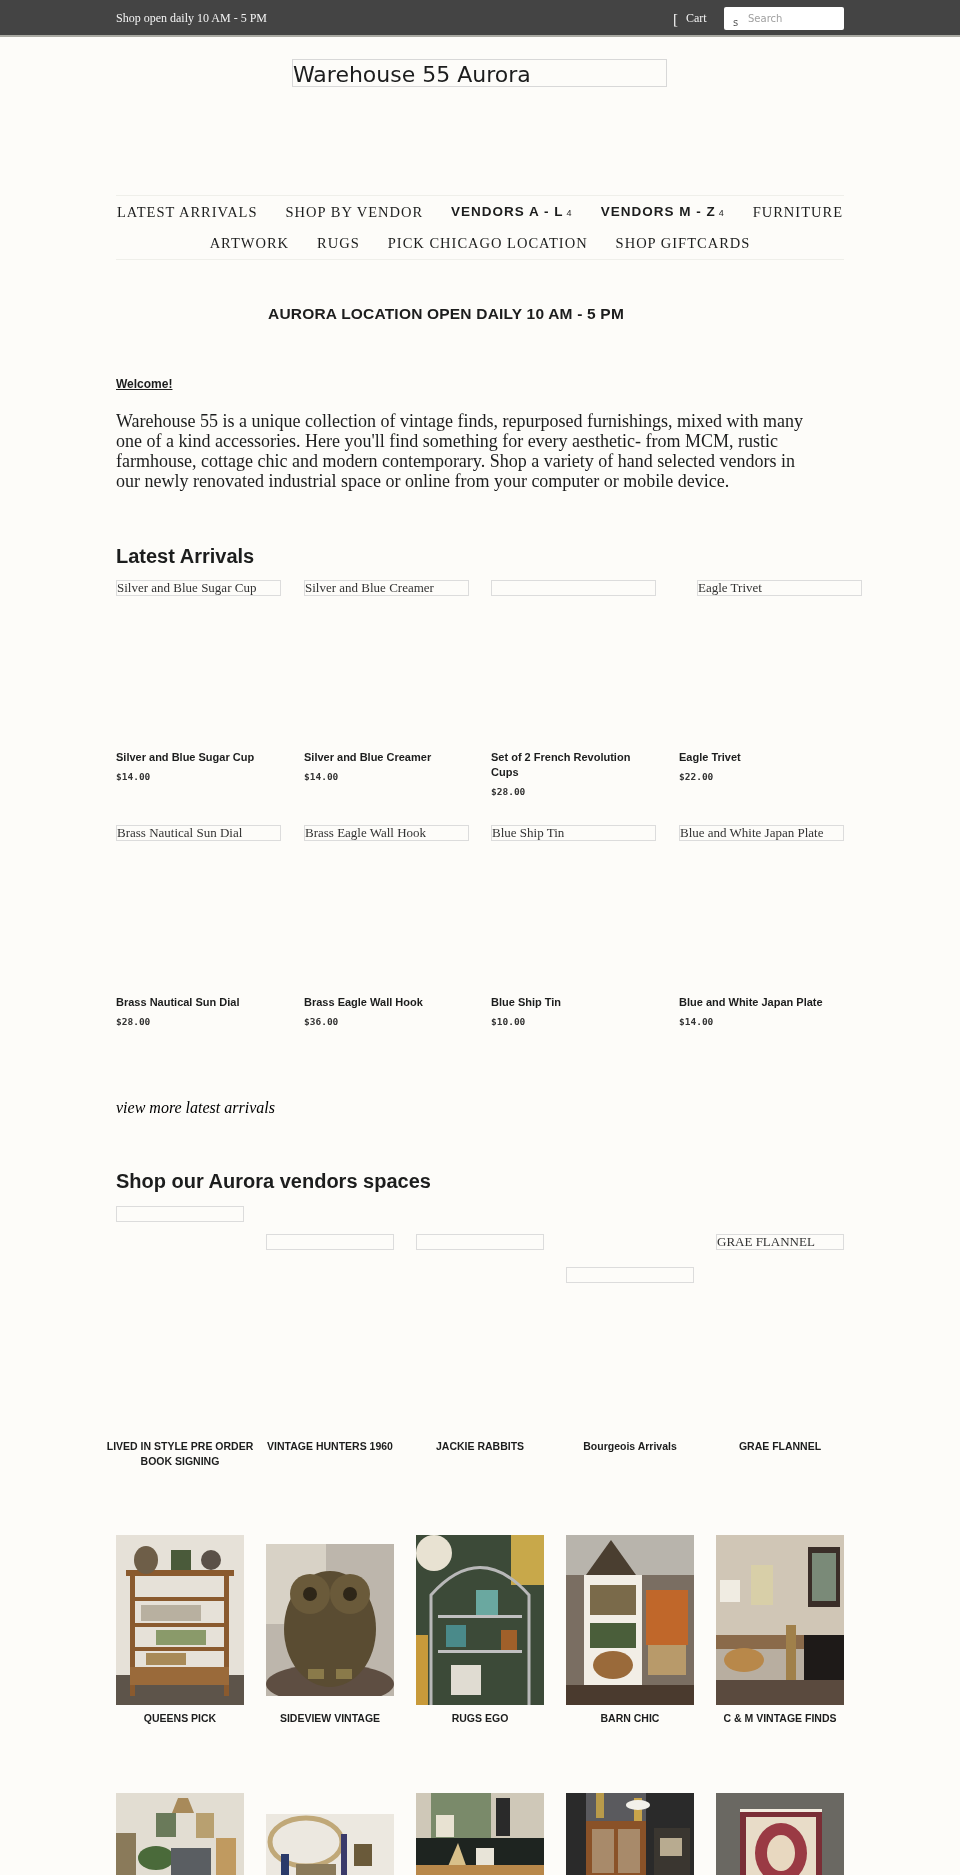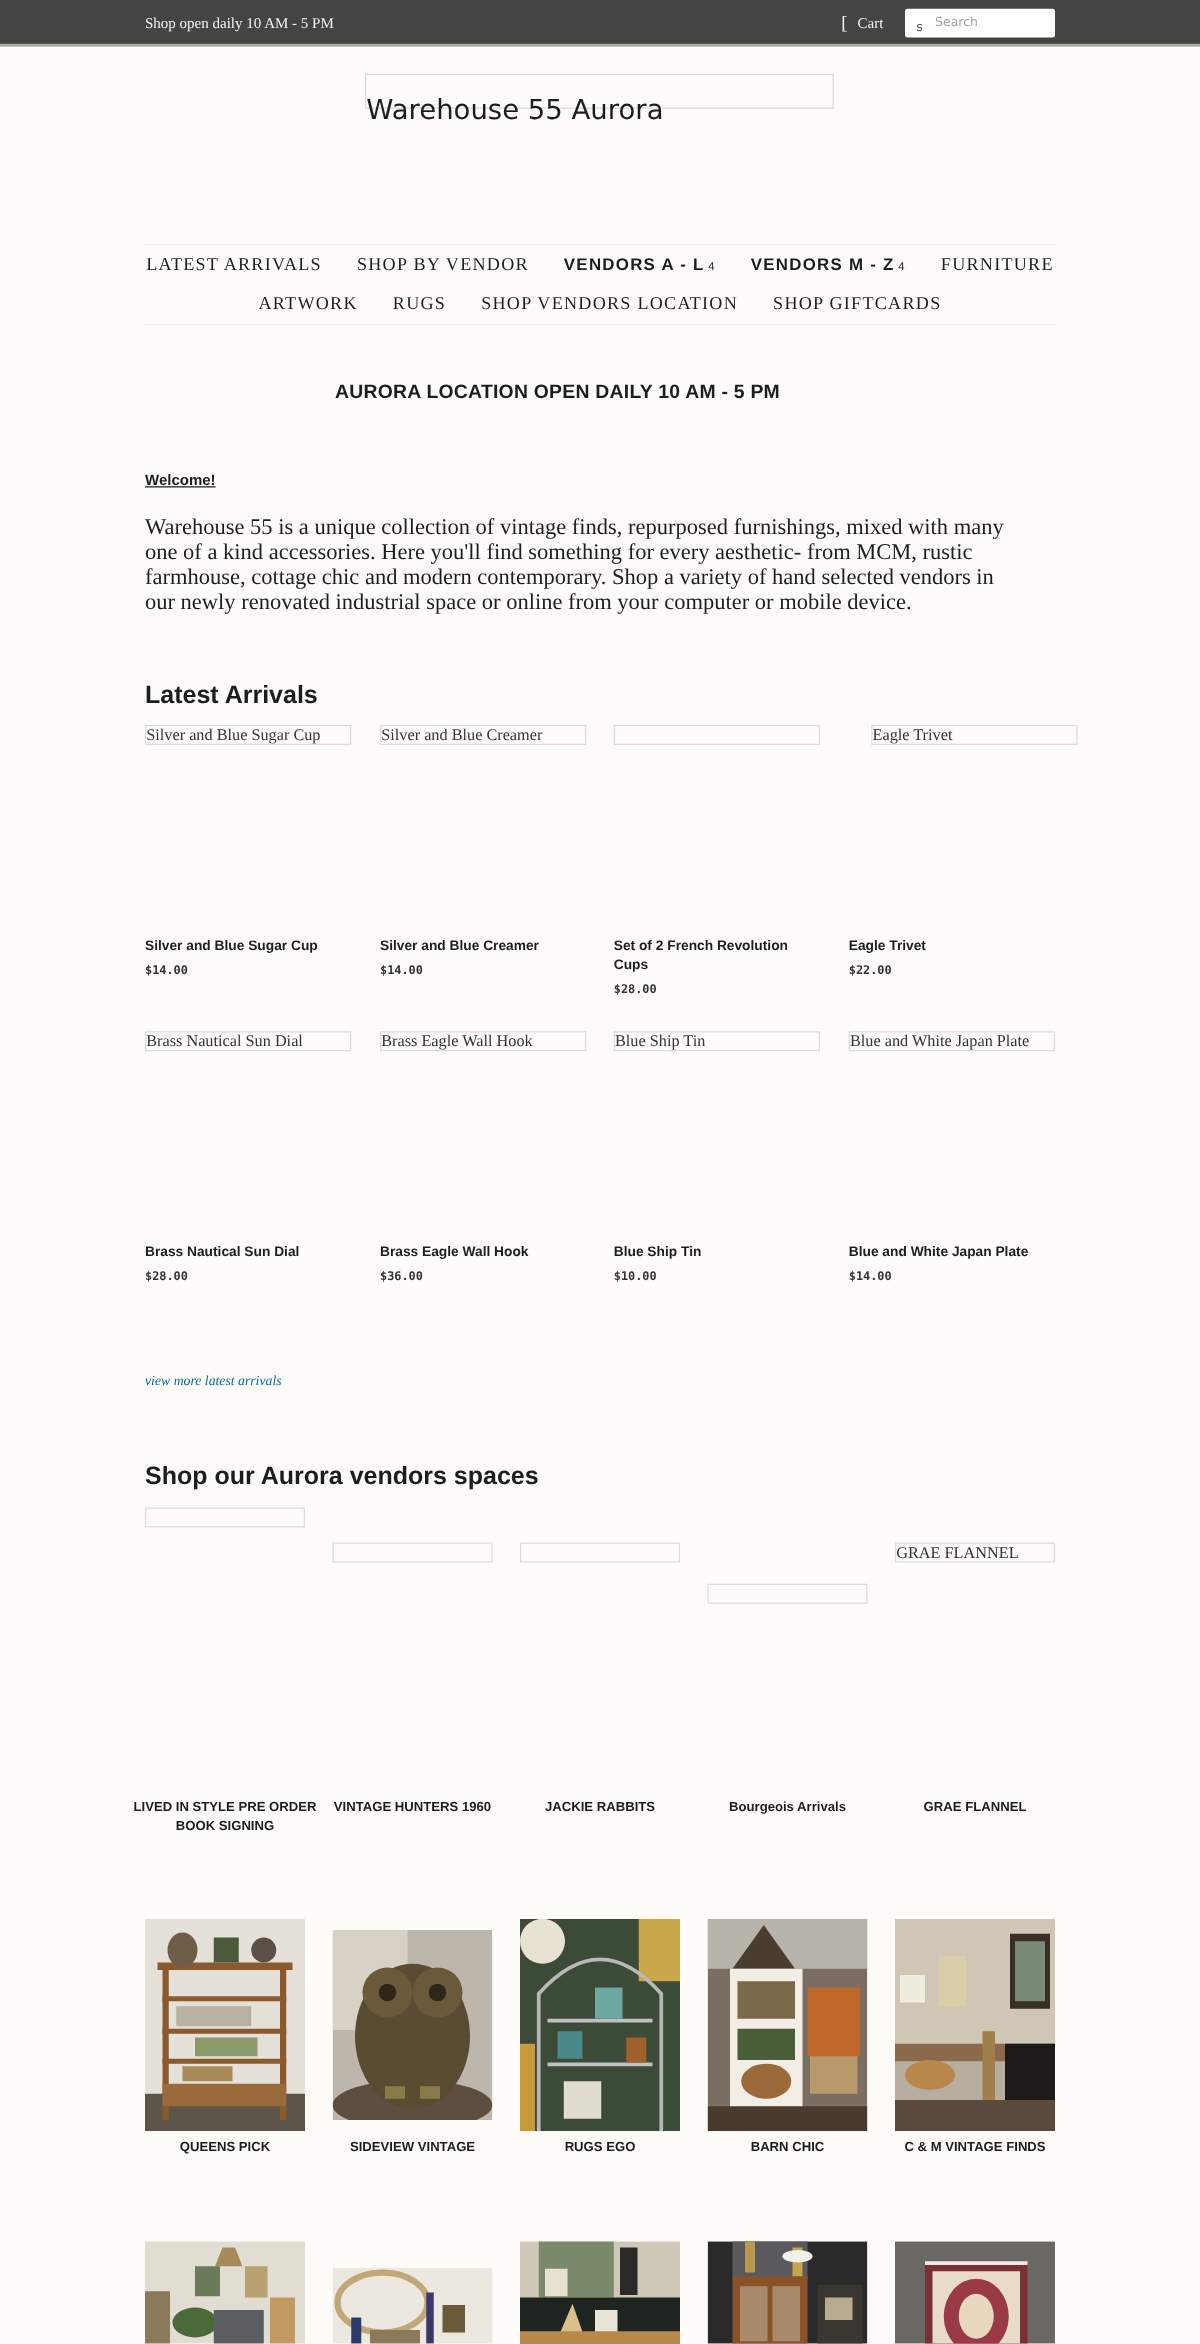--- a/index.html
+++ b/index.html
@@ -9,21 +9,21 @@
   .topbar { height: 37px; background: #444444; border-bottom: 2px solid #a9a9a2; position: relative; }
   .topbar .msg { position: absolute; left: 116px; top: 11px; font-family: "Liberation Serif", serif; font-size: 12px; color: #f4f4f4; }
   .topbar .cart { position: absolute; left: 673px; top: 11px; font-size: 12px; color: #f4f4f4; display: flex; align-items: center; gap: 8px; }
   .topbar .cart .bracket { font-size: 15px; line-height: 12px; }
   .topbar .search { position: absolute; left: 724px; top: 7px; width: 120px; height: 23px; background: #ffffff; border-radius: 2px; }
   .topbar .search .s-icon { position: absolute; left: 9px; top: 10px; font-size: 10px; color: #555; font-family: "DejaVu Sans", sans-serif; }
   .topbar .search input { position: absolute; left: 24px; top: 3px; width: 92px; height: 17px; border: none; outline: none; font-family: "DejaVu Sans", sans-serif; font-size: 10px; color: #333; background: transparent; }
   .topbar .search input::placeholder { color: #a0a0a0; }
 
   .logo-wrap { position: absolute; left: 292px; top: 59px; width: 375px; height: 28px; border: 1px solid #d8d8d8; }
-  .logo-wrap span { position: absolute; left: 0; top: 16px; font-family: "DejaVu Sans", sans-serif; font-size: 22px; color: #1c1d1d; line-height: 26px; }
+  .logo-wrap span { position: absolute; left: 0; top: 2px; font-family: "DejaVu Sans", sans-serif; font-size: 22px; color: #1c1d1d; line-height: 26px; }
 
   .nav { position: absolute; left: 116px; top: 195px; width: 728px; border-top: 1px solid #efefea; border-bottom: 1px solid #efefea; height: 65px; }
   .nav .row { display: flex; justify-content: center; gap: 0; }
   .nav .row1 { position: absolute; top: 8px; left: 0; width: 100%; }
   .nav .row2 { position: absolute; top: 39px; left: 0; width: 100%; }
   .nav a { font-family: "Liberation Serif", serif; font-size: 14.5px; letter-spacing: 1px; color: #1c1d1d; text-decoration: none; padding: 0 14px; white-space: nowrap; }
   .nav a.bold { font-family: "Liberation Sans", sans-serif; font-weight: bold; font-size: 13.5px; letter-spacing: 1px; }
   .nav a .caret { font-size: 9px; font-weight: normal; margin-left: 3px; }
 
   .announce { position: absolute; left: 0; width: 892px; top: 305px; text-align: center; font-family: "Liberation Sans", sans-serif; font-weight: bold; font-size: 15.5px; color: #1c1d1d; letter-spacing: 0.2px; }
@@ -31,21 +31,21 @@
   .welcome-title { position: absolute; left: 116px; top: 377px; font-family: "Liberation Sans", sans-serif; font-size: 12px; color: #1c1d1d; text-decoration: underline; }
   .welcome-body { position: absolute; left: 116px; top: 411px; width: 700px; font-family: "Liberation Serif", serif; font-size: 18px; line-height: 20px; color: #1c1d1d; }
 
   .section-title { position: absolute; left: 116px; font-family: "Liberation Sans", sans-serif; font-size: 20px; color: #1c1d1d; }
 
   .product { position: absolute; width: 165px; }
   .product .img-alt { width: 165px; height: 16px; border: 1px solid #dcdcdc; font-family: "Liberation Serif", serif; font-size: 13px; line-height: 13px; color: #333; padding-left: 0; white-space: nowrap; overflow: hidden; }
   .product .title { position: absolute; top: 170px; left: 0; width: 165px; font-family: "Liberation Sans", sans-serif; font-weight: bold; font-size: 11px; line-height: 15px; color: #1c1d1d; }
   .product .price { font-family: "DejaVu Sans Mono", monospace; font-size: 9.5px; color: #333; margin-top: 4px; }
 
-  .view-more { position: absolute; left: 116px; top: 1099px; font-family: "Liberation Serif", serif; font-style: italic; font-size: 11px; color: #0369a1; text-decoration: none; }
+  .view-more { position: absolute; left: 116px; top: 1099px; font-family: "Liberation Serif", serif; font-style: italic; font-size: 16px; color: #000000; text-decoration: none; }
 
   .vendor-alt { position: absolute; width: 128px; height: 16px; border: 1px solid #dcdcdc; font-family: "Liberation Serif", serif; font-size: 13px; line-height: 13px; color: #333; white-space: nowrap; overflow: hidden; }
   .vendor-name { position: absolute; width: 150px; text-align: center; font-family: "Liberation Sans", sans-serif; font-weight: bold; font-size: 10.5px; line-height: 15px; color: #1c1d1d; }
 
   .thumb { position: absolute; width: 128px; overflow: hidden; }
   .thumb svg { display: block; width: 100%; height: 100%; }
 </style>
 </head>
 <body>
 
@@ -69,21 +69,21 @@
   <div class="row row1">
     <a>LATEST ARRIVALS</a>
     <a>SHOP BY VENDOR</a>
     <a class="bold"><span>VENDORS A - L</span><span class="caret">4</span></a>
     <a class="bold"><span>VENDORS M - Z</span><span class="caret">4</span></a>
     <a>FURNITURE</a>
   </div>
   <div class="row row2">
     <a>ARTWORK</a>
     <a>RUGS</a>
-    <a>SHOP VENDORS LOCATION</a>
+    <a>PICK CHICAGO LOCATION</a>
     <a>SHOP GIFTCARDS</a>
   </div>
 </nav>
 
 <div class="announce">AURORA LOCATION OPEN DAILY 10 AM - 5 PM</div>
 
 <h2 class="welcome-title">Welcome!</h2>
 <p class="welcome-body">Warehouse 55 is a unique collection of vintage finds, repurposed furnishings, mixed with many one of a kind accessories. Here you'll find something for every aesthetic- from MCM, rustic farmhouse, cottage chic and modern contemporary. Shop a variety of hand selected vendors in our newly renovated industrial space or online from your computer or mobile device.</p>
 
 <h2 class="section-title" style="top:545px;">Latest Arrivals</h2>

